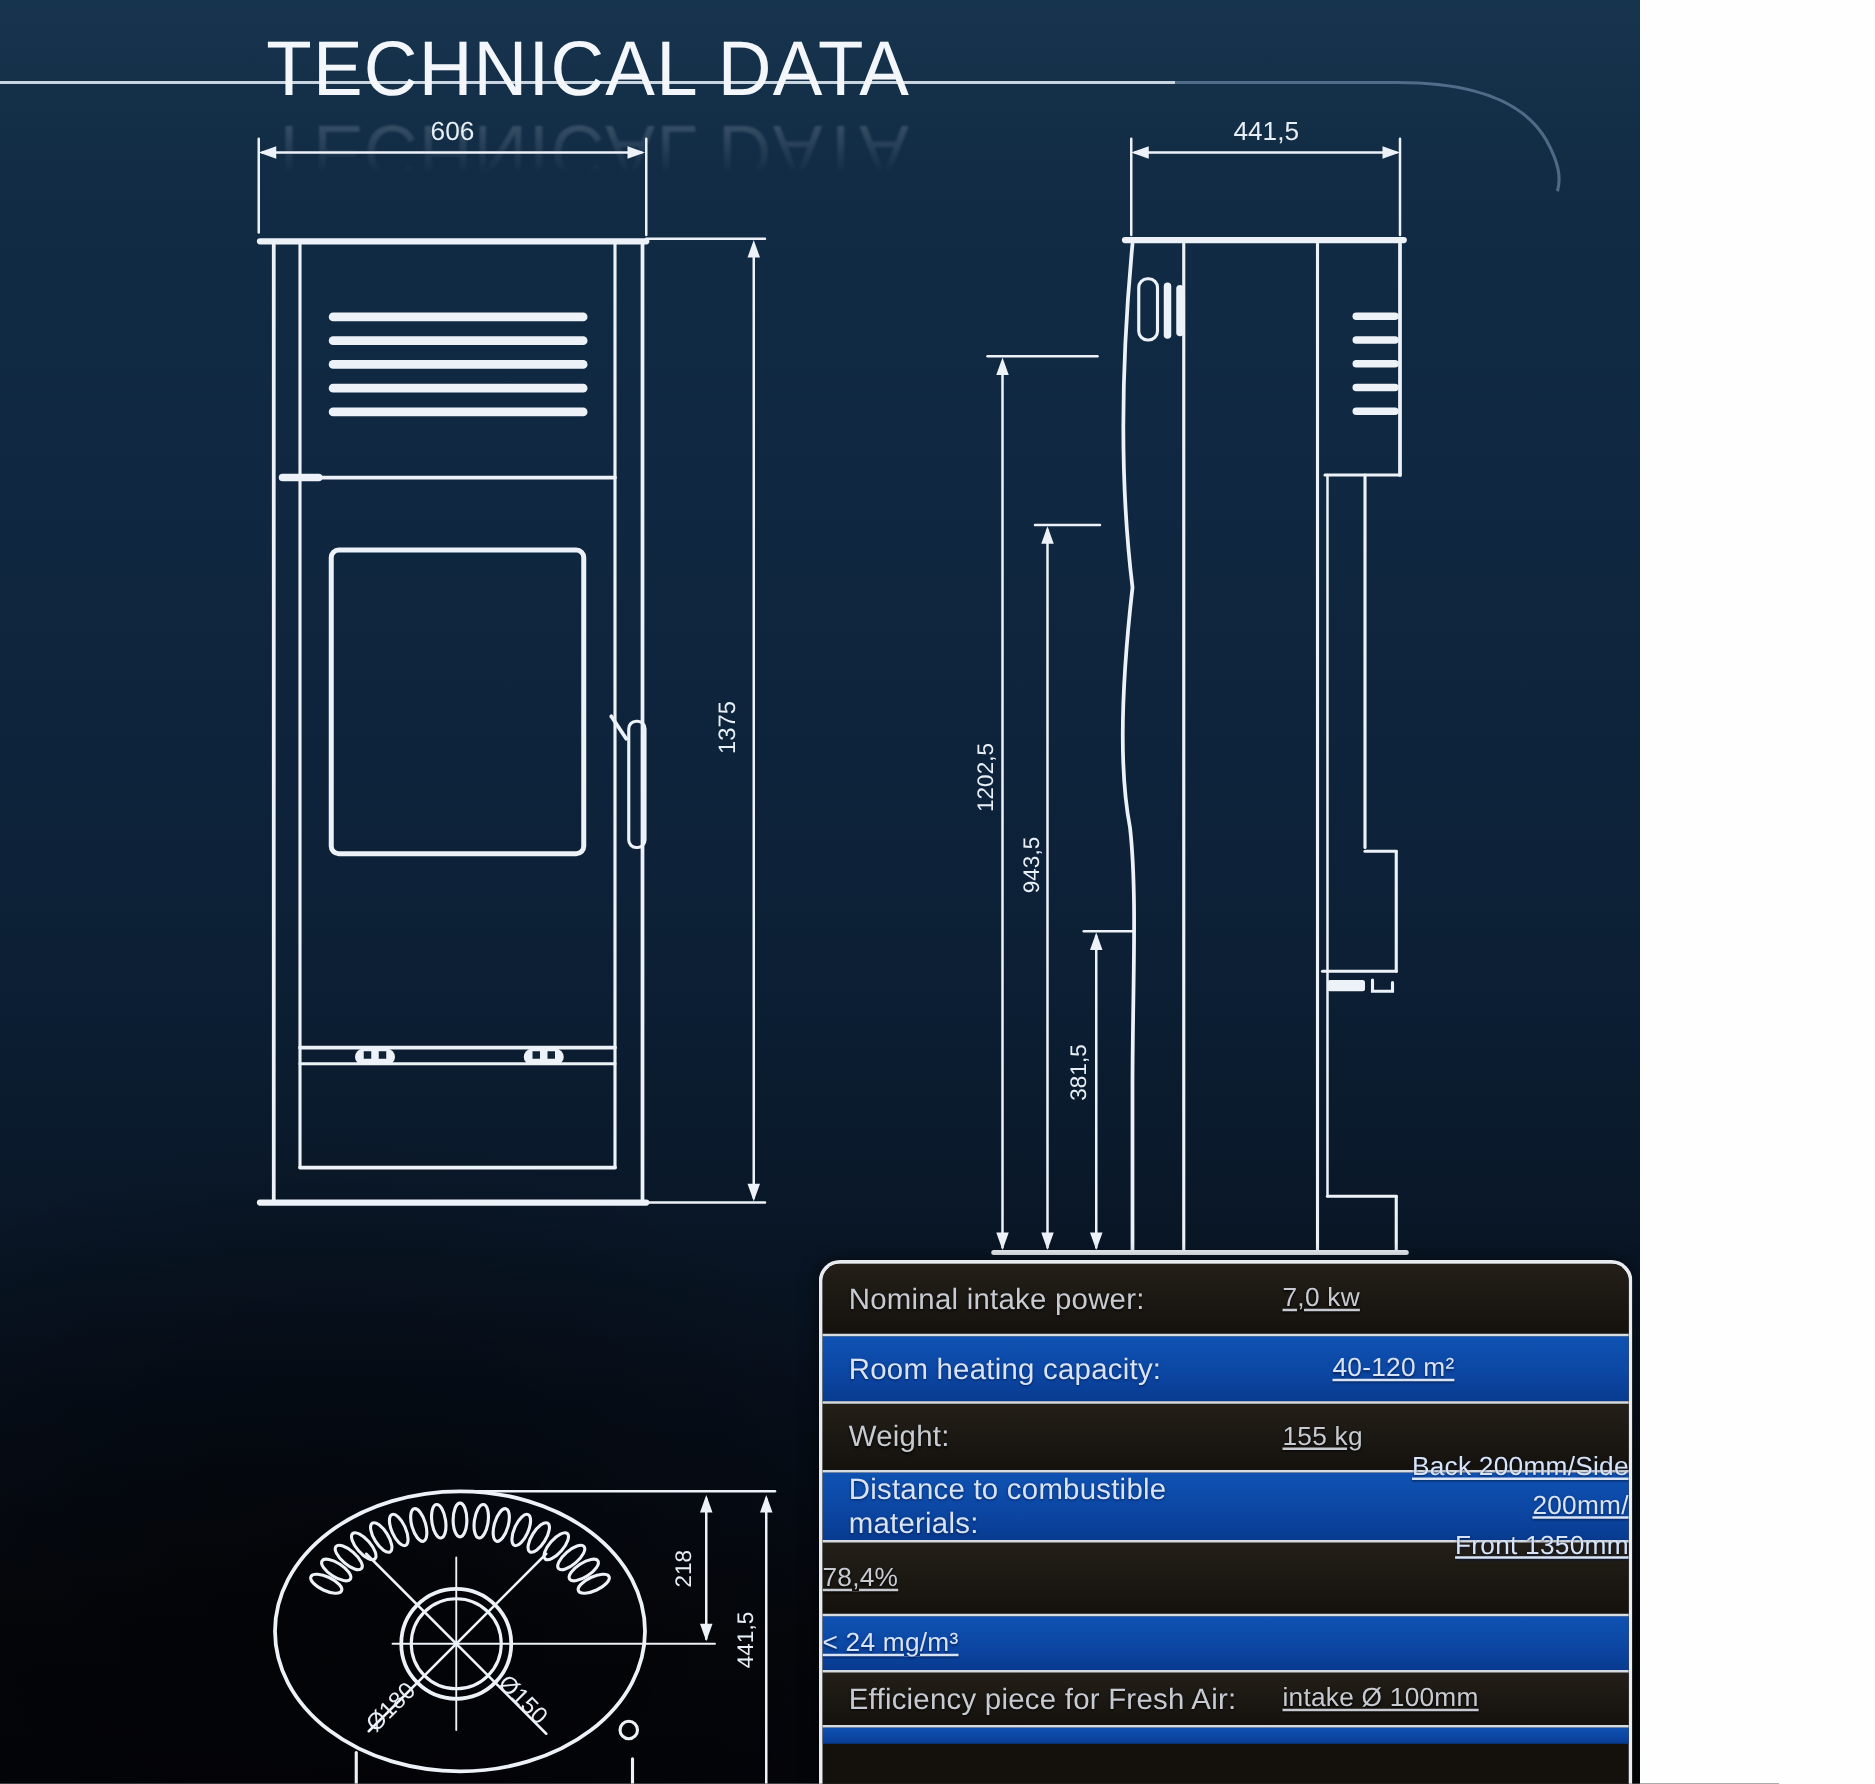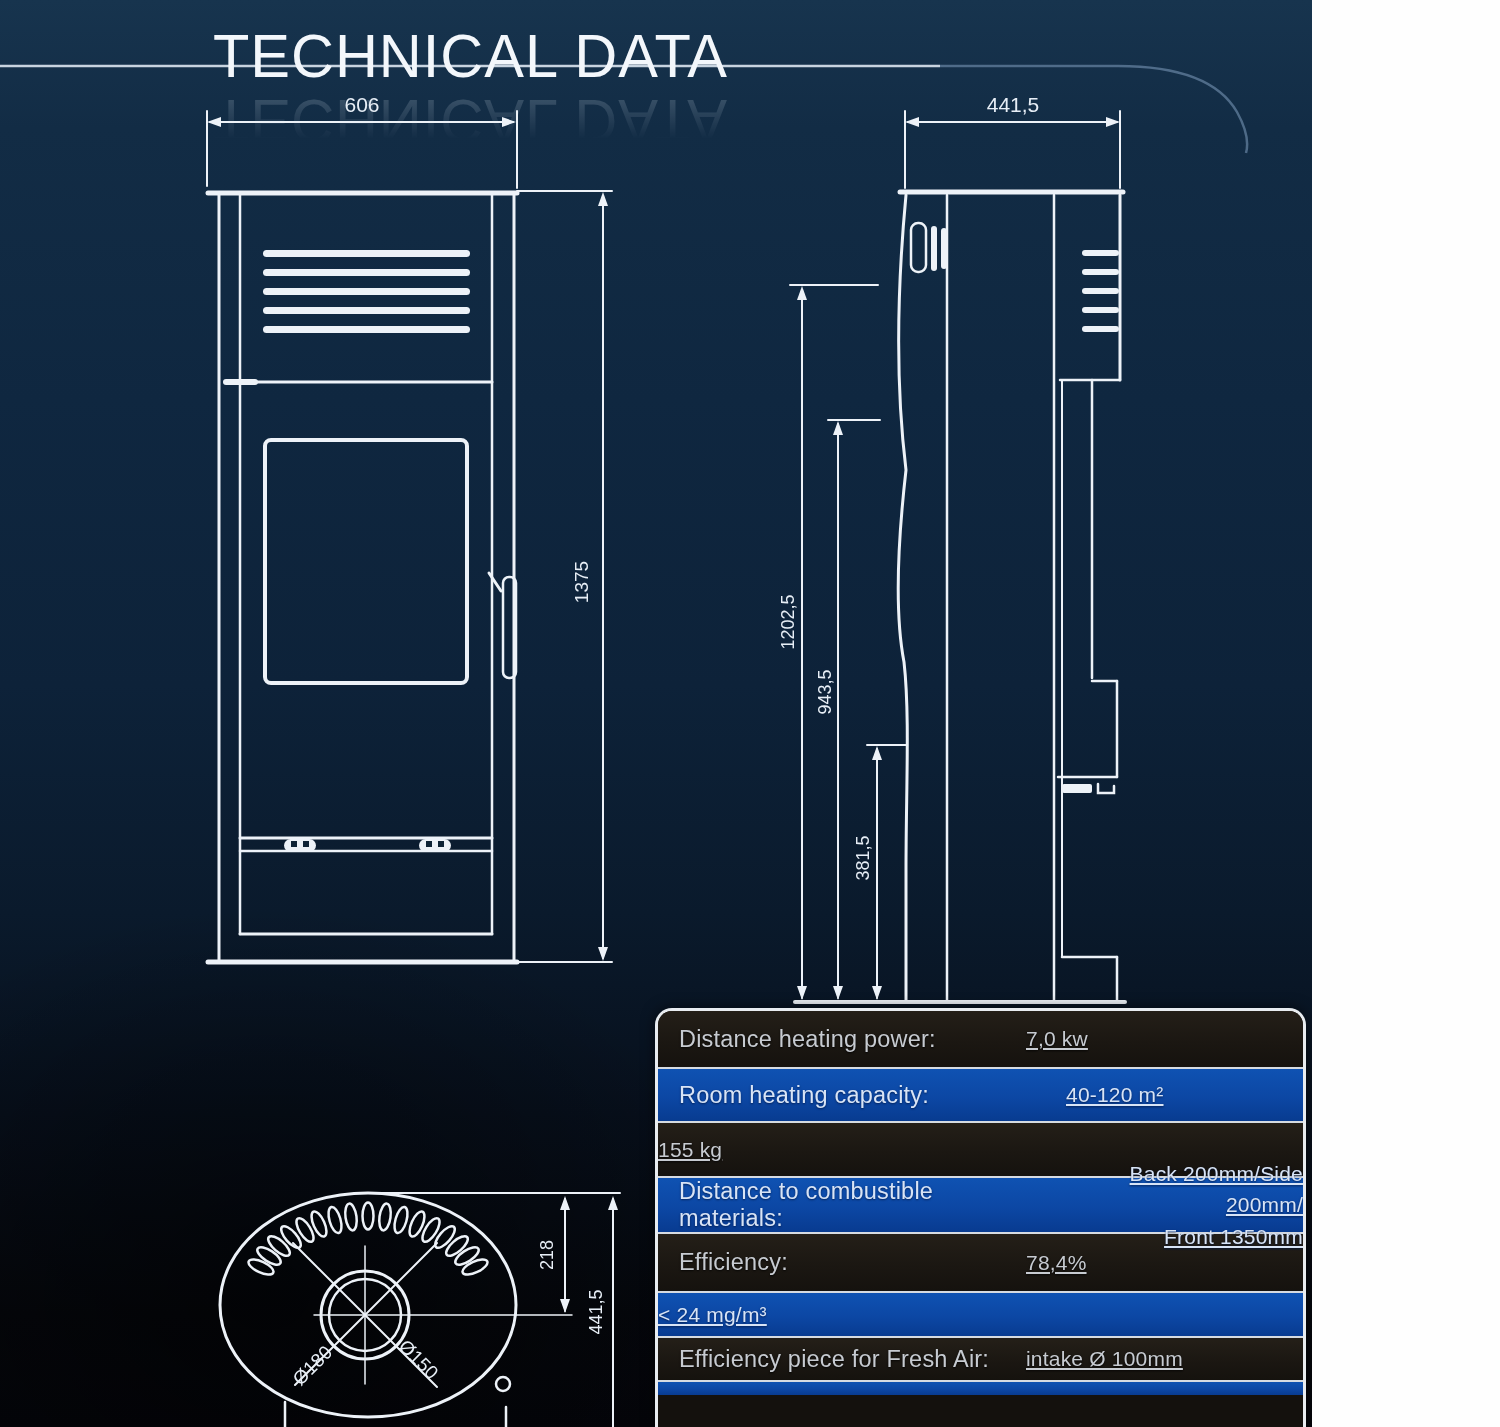--- a/index.html
+++ b/index.html
@@ -213,39 +213,39 @@
   </g>
 </svg>
 
 <div class="header">
   <div class="page-title">TECHNICAL DATA</div>
   <div class="title-reflection">TECHNICAL DATA</div>
 </div>
 
 <div class="spec-table">
   <div class="trow dark" style="height:56px">
-    <div class="tlabel">Distance heating power:</div>
+    <div class="tlabel">Nominal intake power:</div>
     <div class="tvalue">7,0 kw</div>
   </div>
   <div class="trow blue" style="height:54px">
     <div class="tlabel">Room heating capacity:</div>
     <div class="tvalue">40-120 m²</div>
   </div>
   <div class="trow dark" style="height:55px">
+    <div class="tlabel">Weight:</div>
     <div class="tvalue">155 kg</div>
   </div>
   <div class="trow blue" style="height:56px">
     <div class="tlabel">Distance to combustible materials:</div>
     <div class="tvalue">
       <div class="vline">Back 200mm/Side 200mm/</div>
       <div class="vline">Front 1350mm</div>
     </div>
   </div>
   <div class="trow dark" style="height:59px">
-    <div class="tlabel">Efficiency:</div>
     <div class="tvalue">78,4%</div>
   </div>
   <div class="trow blue" style="height:45px">
     <div class="tvalue">&lt; 24 mg/m³</div>
   </div>
   <div class="trow dark" style="height:44px">
     <div class="tlabel">Efficiency piece for Fresh Air:</div>
     <div class="tvalue">intake Ø 100mm</div>
   </div>
   <div class="trow blue" style="height:15px"></div>

